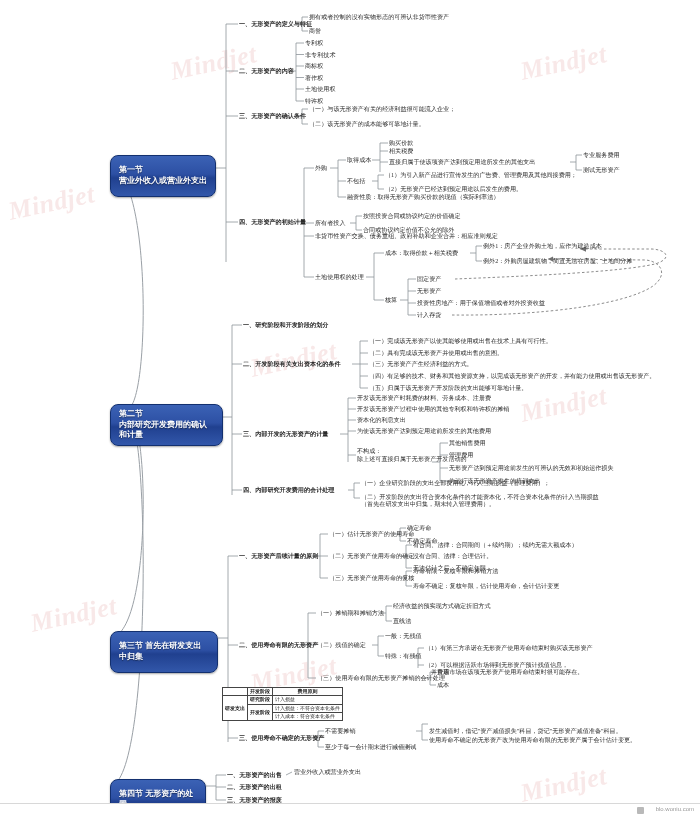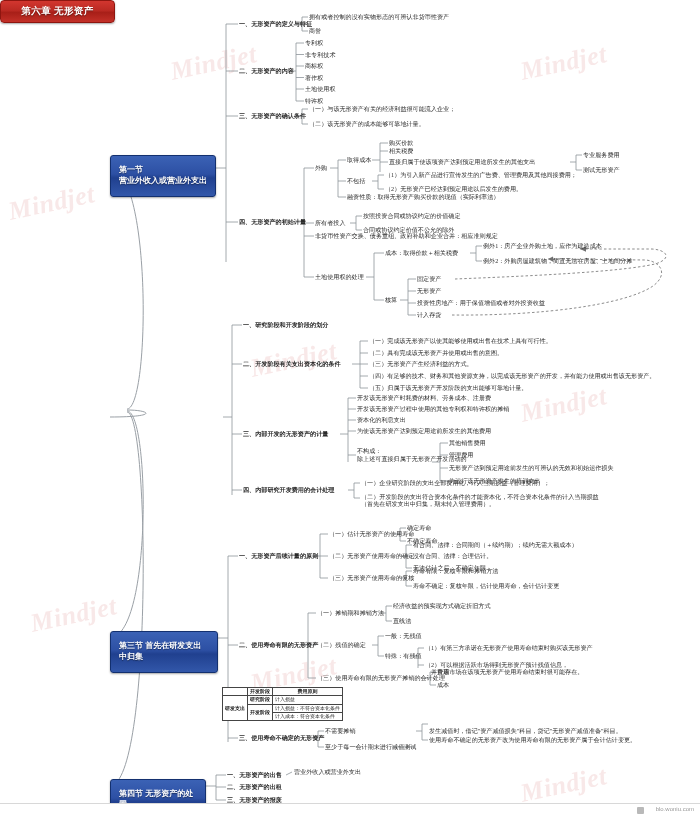--- a/index.html
+++ b/index.html
@@ -26,21 +26,21 @@
     font-size:9.5px;
     font-weight:bold;
     display:flex;align-items:center;justify-content:center;
     letter-spacing:.4px;
     text-shadow:0 1px 1px rgba(0,0,0,.45);
   }
 
   
   .sect{
     position:absolute;
-    border-radius:3px;
+    border-radius:8px;
     background:linear-gradient(to bottom,#3b62b5 0%,#2d50a4 45%,#20408f 55%,#3257aa 100%);
     border:1px solid #13306f;
     box-shadow:0 1px 2px rgba(0,0,0,.35);
     color:#fff;
     font-size:8px;
     font-weight:bold;
     display:flex;flex-direction:column;justify-content:center;
     padding:20px 8px;
     box-sizing:border-box;
     line-height:1.35;
@@ -329,25 +329,28 @@
     <g fill="none" stroke="#6f6f6f" stroke-width="0.8" stroke-dasharray="2.5,2.2">
       <path d="M455,279 C530,276 620,272 655,264 C672,259 668,250 652,249 L580,249"></path>
       <path d="M452,315 C540,316 625,305 653,286 C668,275 662,262 646,260 L548,259"></path>
     </g>
     <g fill="#6f6f6f" stroke="none">
       <polygon points="580,249 586,246.2 586,251.8"></polygon>
       <polygon points="548,259 553,256.4 553.6,262"></polygon>
     </g>
   </svg>
 
-  <div class="root">第六章  无形资产</div>
 
   <div class="sect" id="sect1">
     <span>第一节</span>
     <span>营业外收入或营业外支出</span>
+  </div>
+  <div class="sect" id="sect2">
+    <span>第二节</span>
+    <span>内部研究开发费用的确认和计量</span>
   </div>
   <div class="sect one-line" id="sect3">第三节  首先在研发支出中归集</div>
   <div class="sect one-line" id="sect4">第四节  无形资产的处置</div>
 
   <div class="t b" style="left:239px;top:20px;">一、无形资产的定义与特征</div>
   <div class="t" style="left:309px;top:13px;">拥有或者控制的没有实物形态的可辨认非货币性资产</div>
   <div class="t" style="left:309px;top:27px;">商誉</div>
 
   <div class="t b" style="left:239px;top:67px;">二、无形资产的内容</div>
   <div class="t" style="left:305px;top:39px;">专利权</div>

